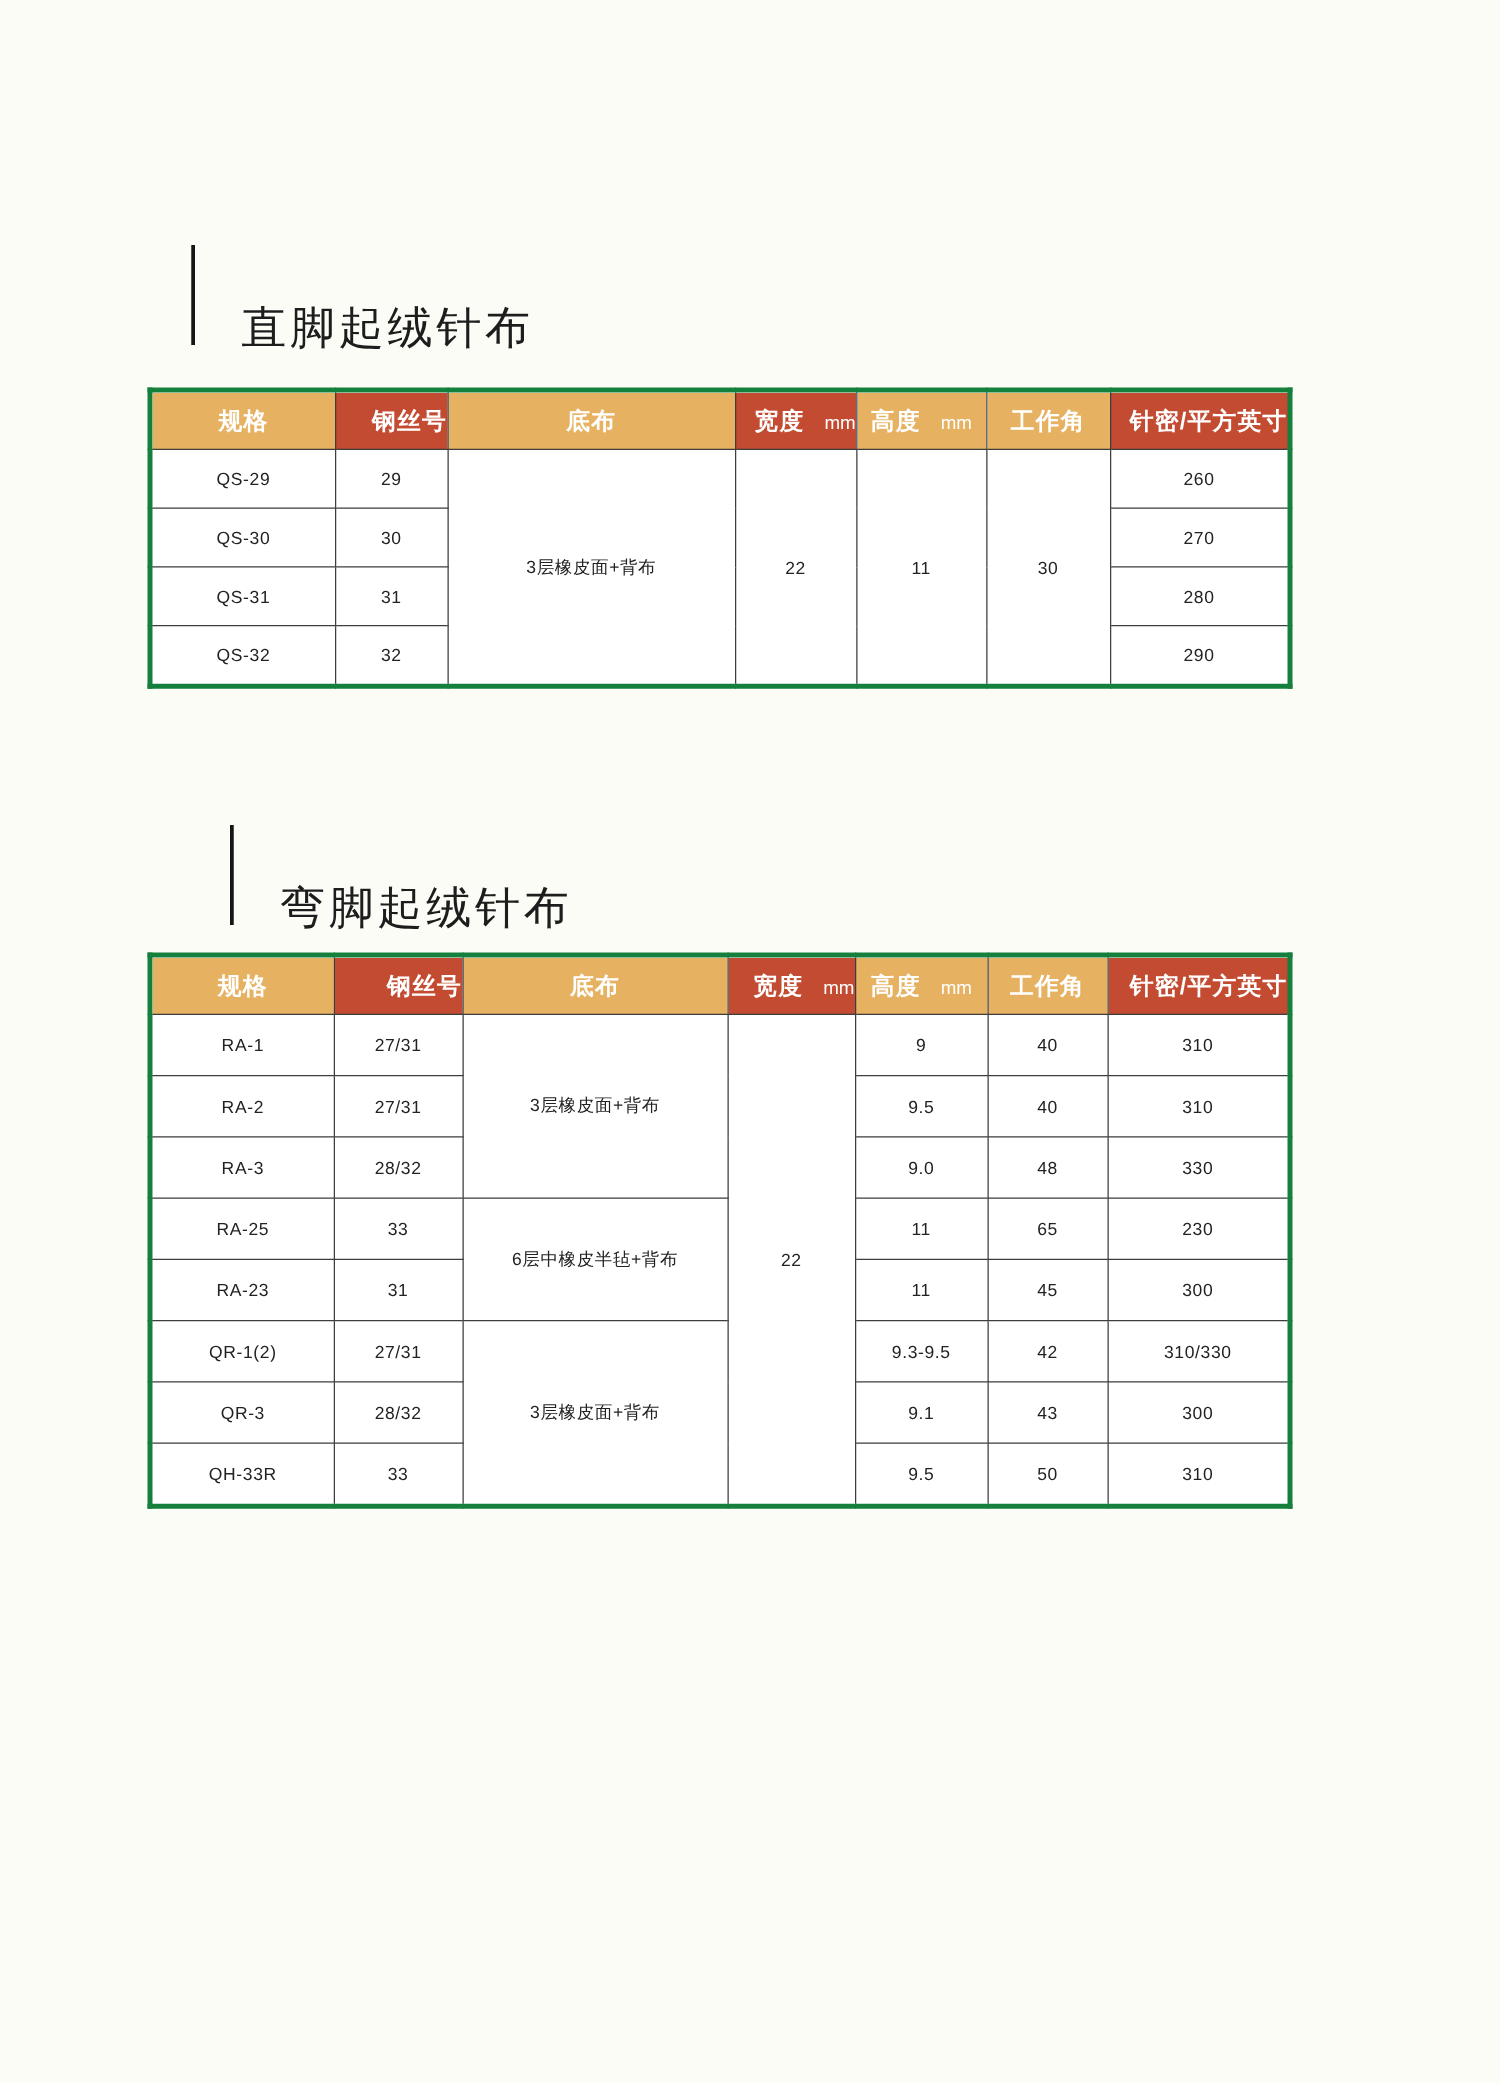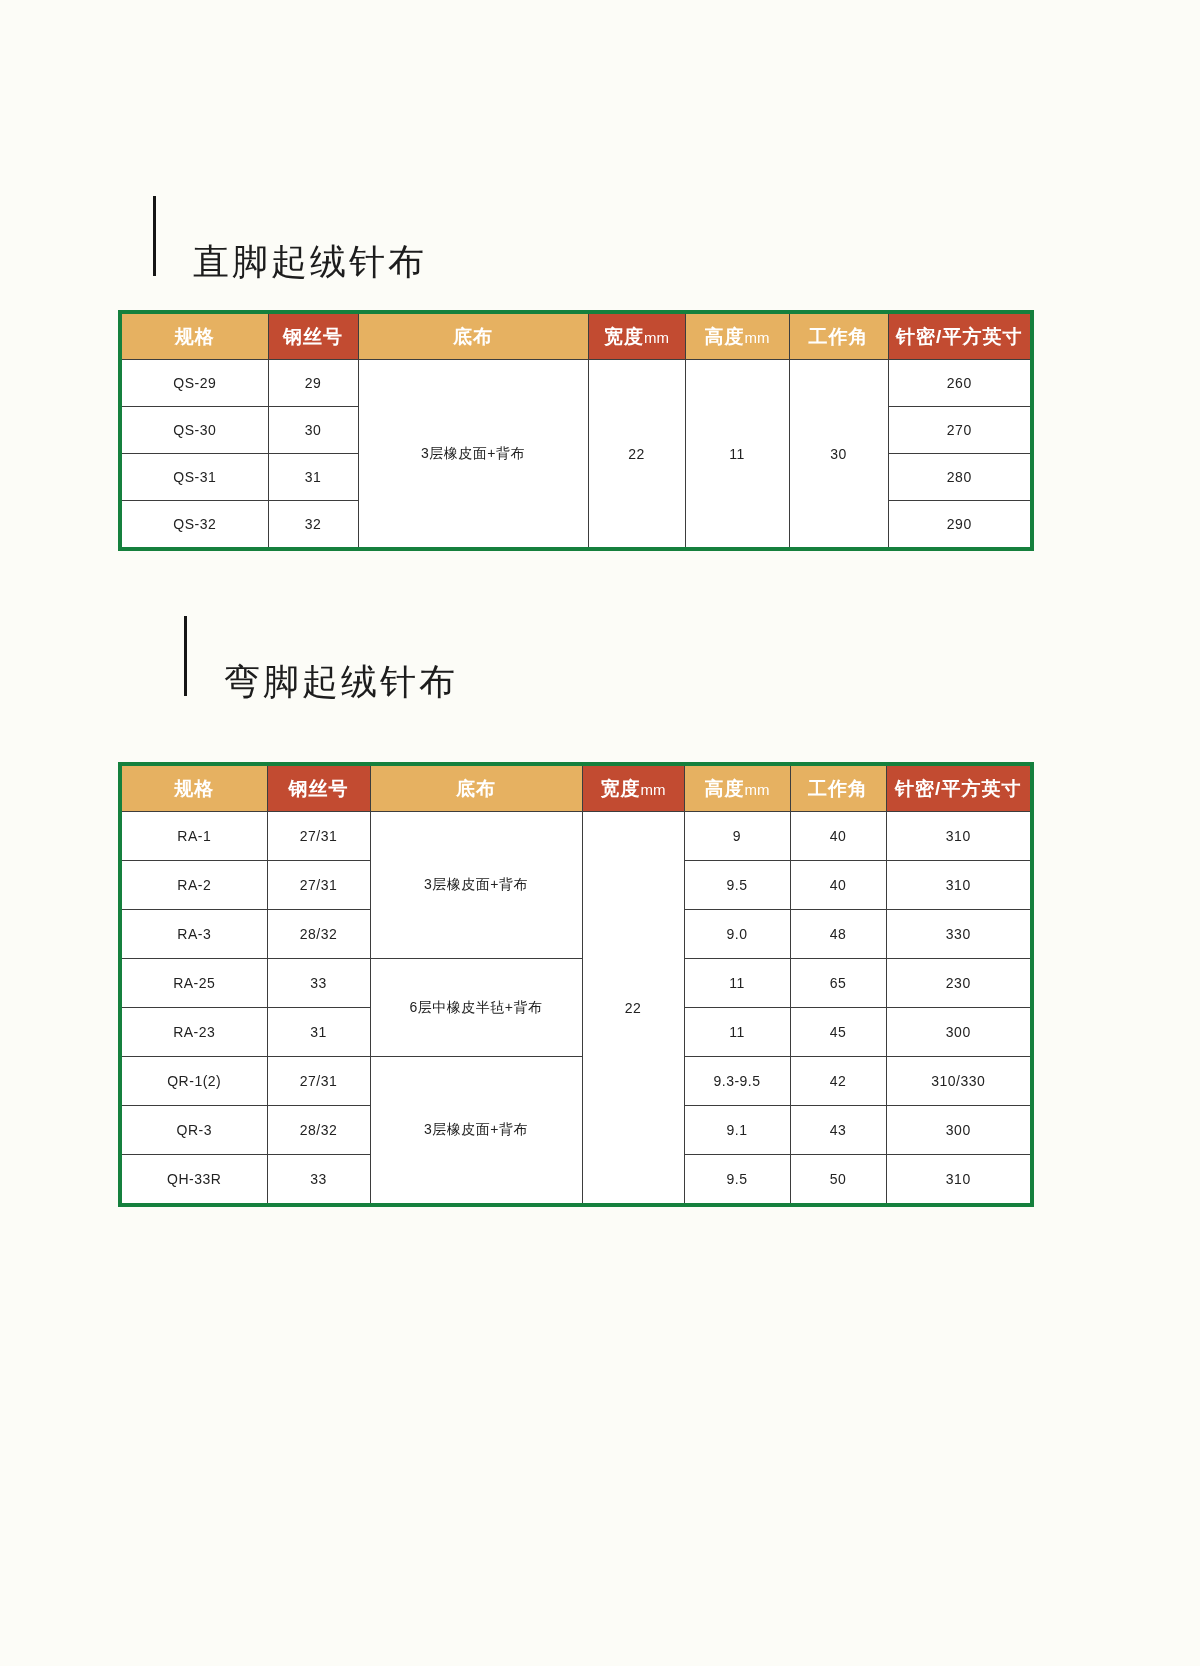--- a/index.html
+++ b/index.html
@@ -24,21 +24,21 @@
   .sec-title .vbar {
     width:3px; height:80px; background:#161616;
   }
   .sec-title h2 {
     margin:0 0 -4px 37px;
     font-size:36px; font-weight:500;
     color:#1d1d1d; letter-spacing:3px;
     line-height:1;
   }
   #title-straight { top:196px; }
-  #title-bent    { top:616px;padding-left:31px; }
+  #title-bent    { top:660px;padding-left:31px; }
 
   
   table.spec-table {
     position:absolute; left:118px;
     border-collapse:collapse;
     table-layout:fixed;
     width:912px;
     background:#fff;
     border:4px solid #15803d;
   }
@@ -51,32 +51,32 @@
     padding:0;
     overflow:hidden;
   }
   .spec-table th {
     height:45px;
     font-size:19px; font-weight:bold; color:#ffffff;
     letter-spacing:1px;
   }
   .spec-table th .unit {
     font-size:15px; font-weight:normal; letter-spacing:0;
-    margin-left:0;
+    margin-left:16px;
   }
   .spec-table td {
     font-size:14px; color:#222222;
     letter-spacing:0.5px;
     background:#ffffff;
   }
   #table-straight td { height:46px; }
   #table-bent td     { height:48px; }
 
   th.tan { background:#e6b161; }
-  th.red { background:#c24b31; }
+  th.red { background:#c24b31;text-align:right; }
 
   
   .footer {
     position:absolute; left:962px; top:1494px; width:200px;
   }
   .footer .slogan {
     font-size:14px; font-weight:600;
     color:#e06f38; letter-spacing:2px;
     white-space:nowrap;
   }

